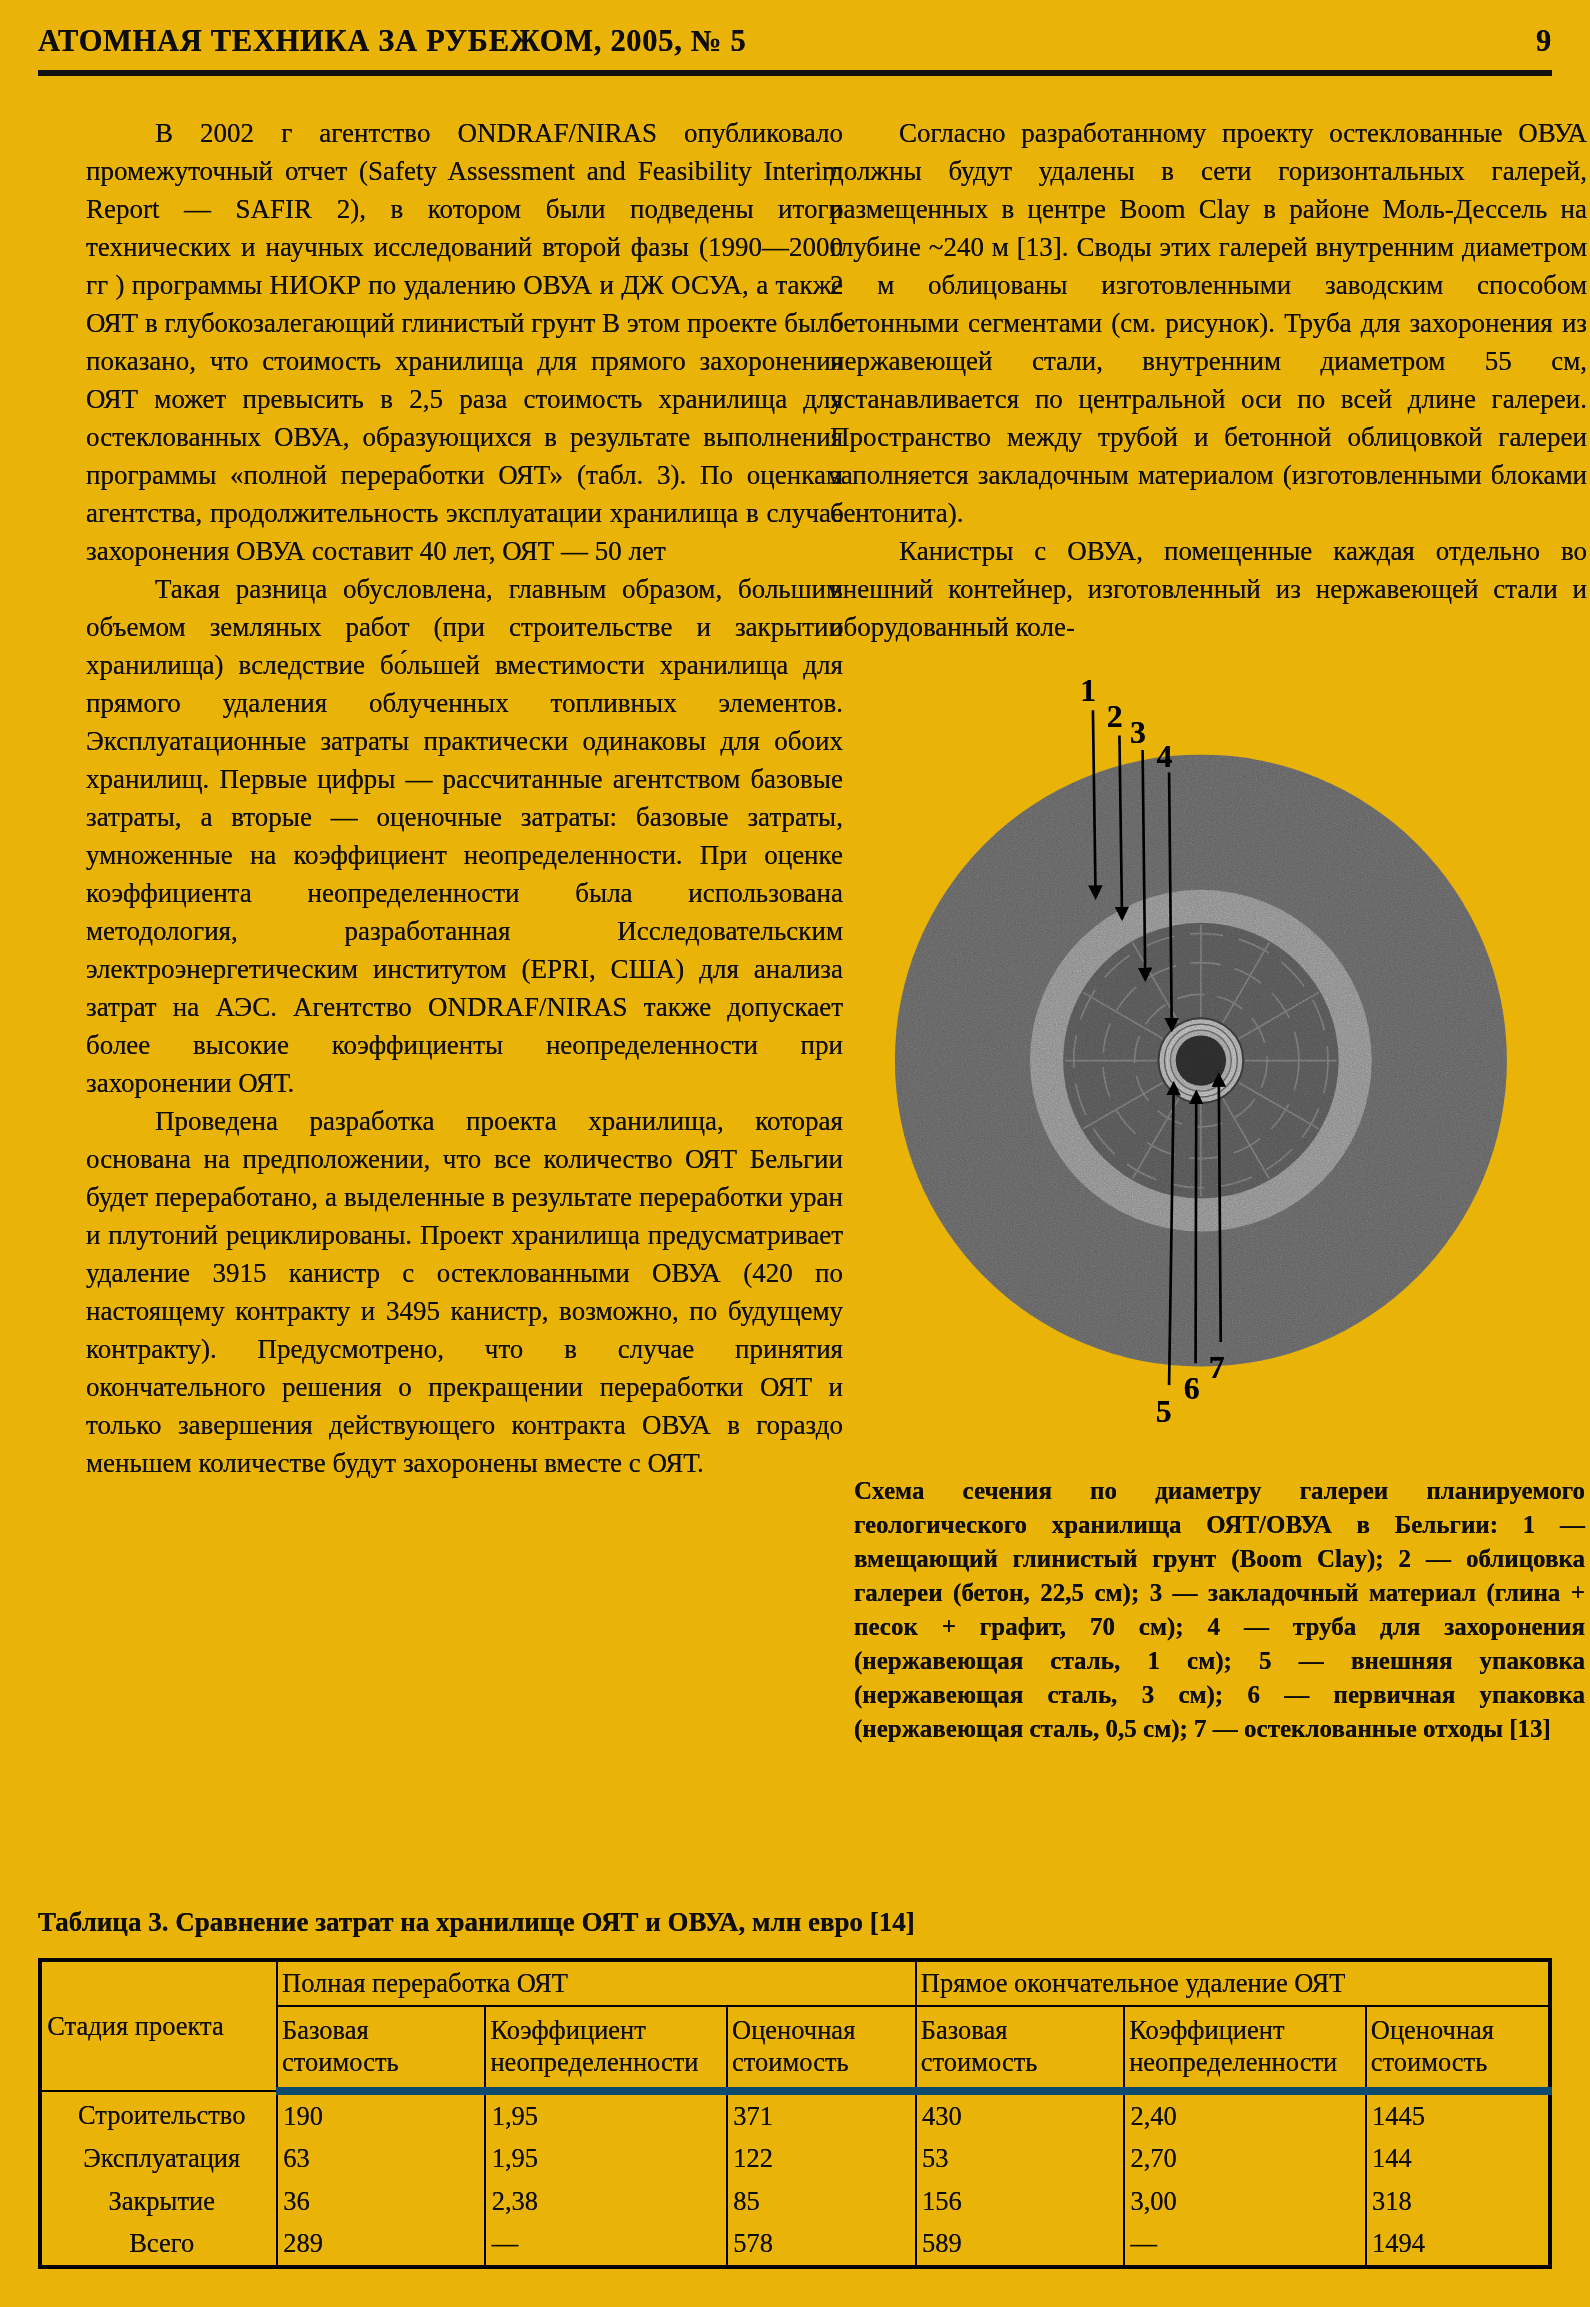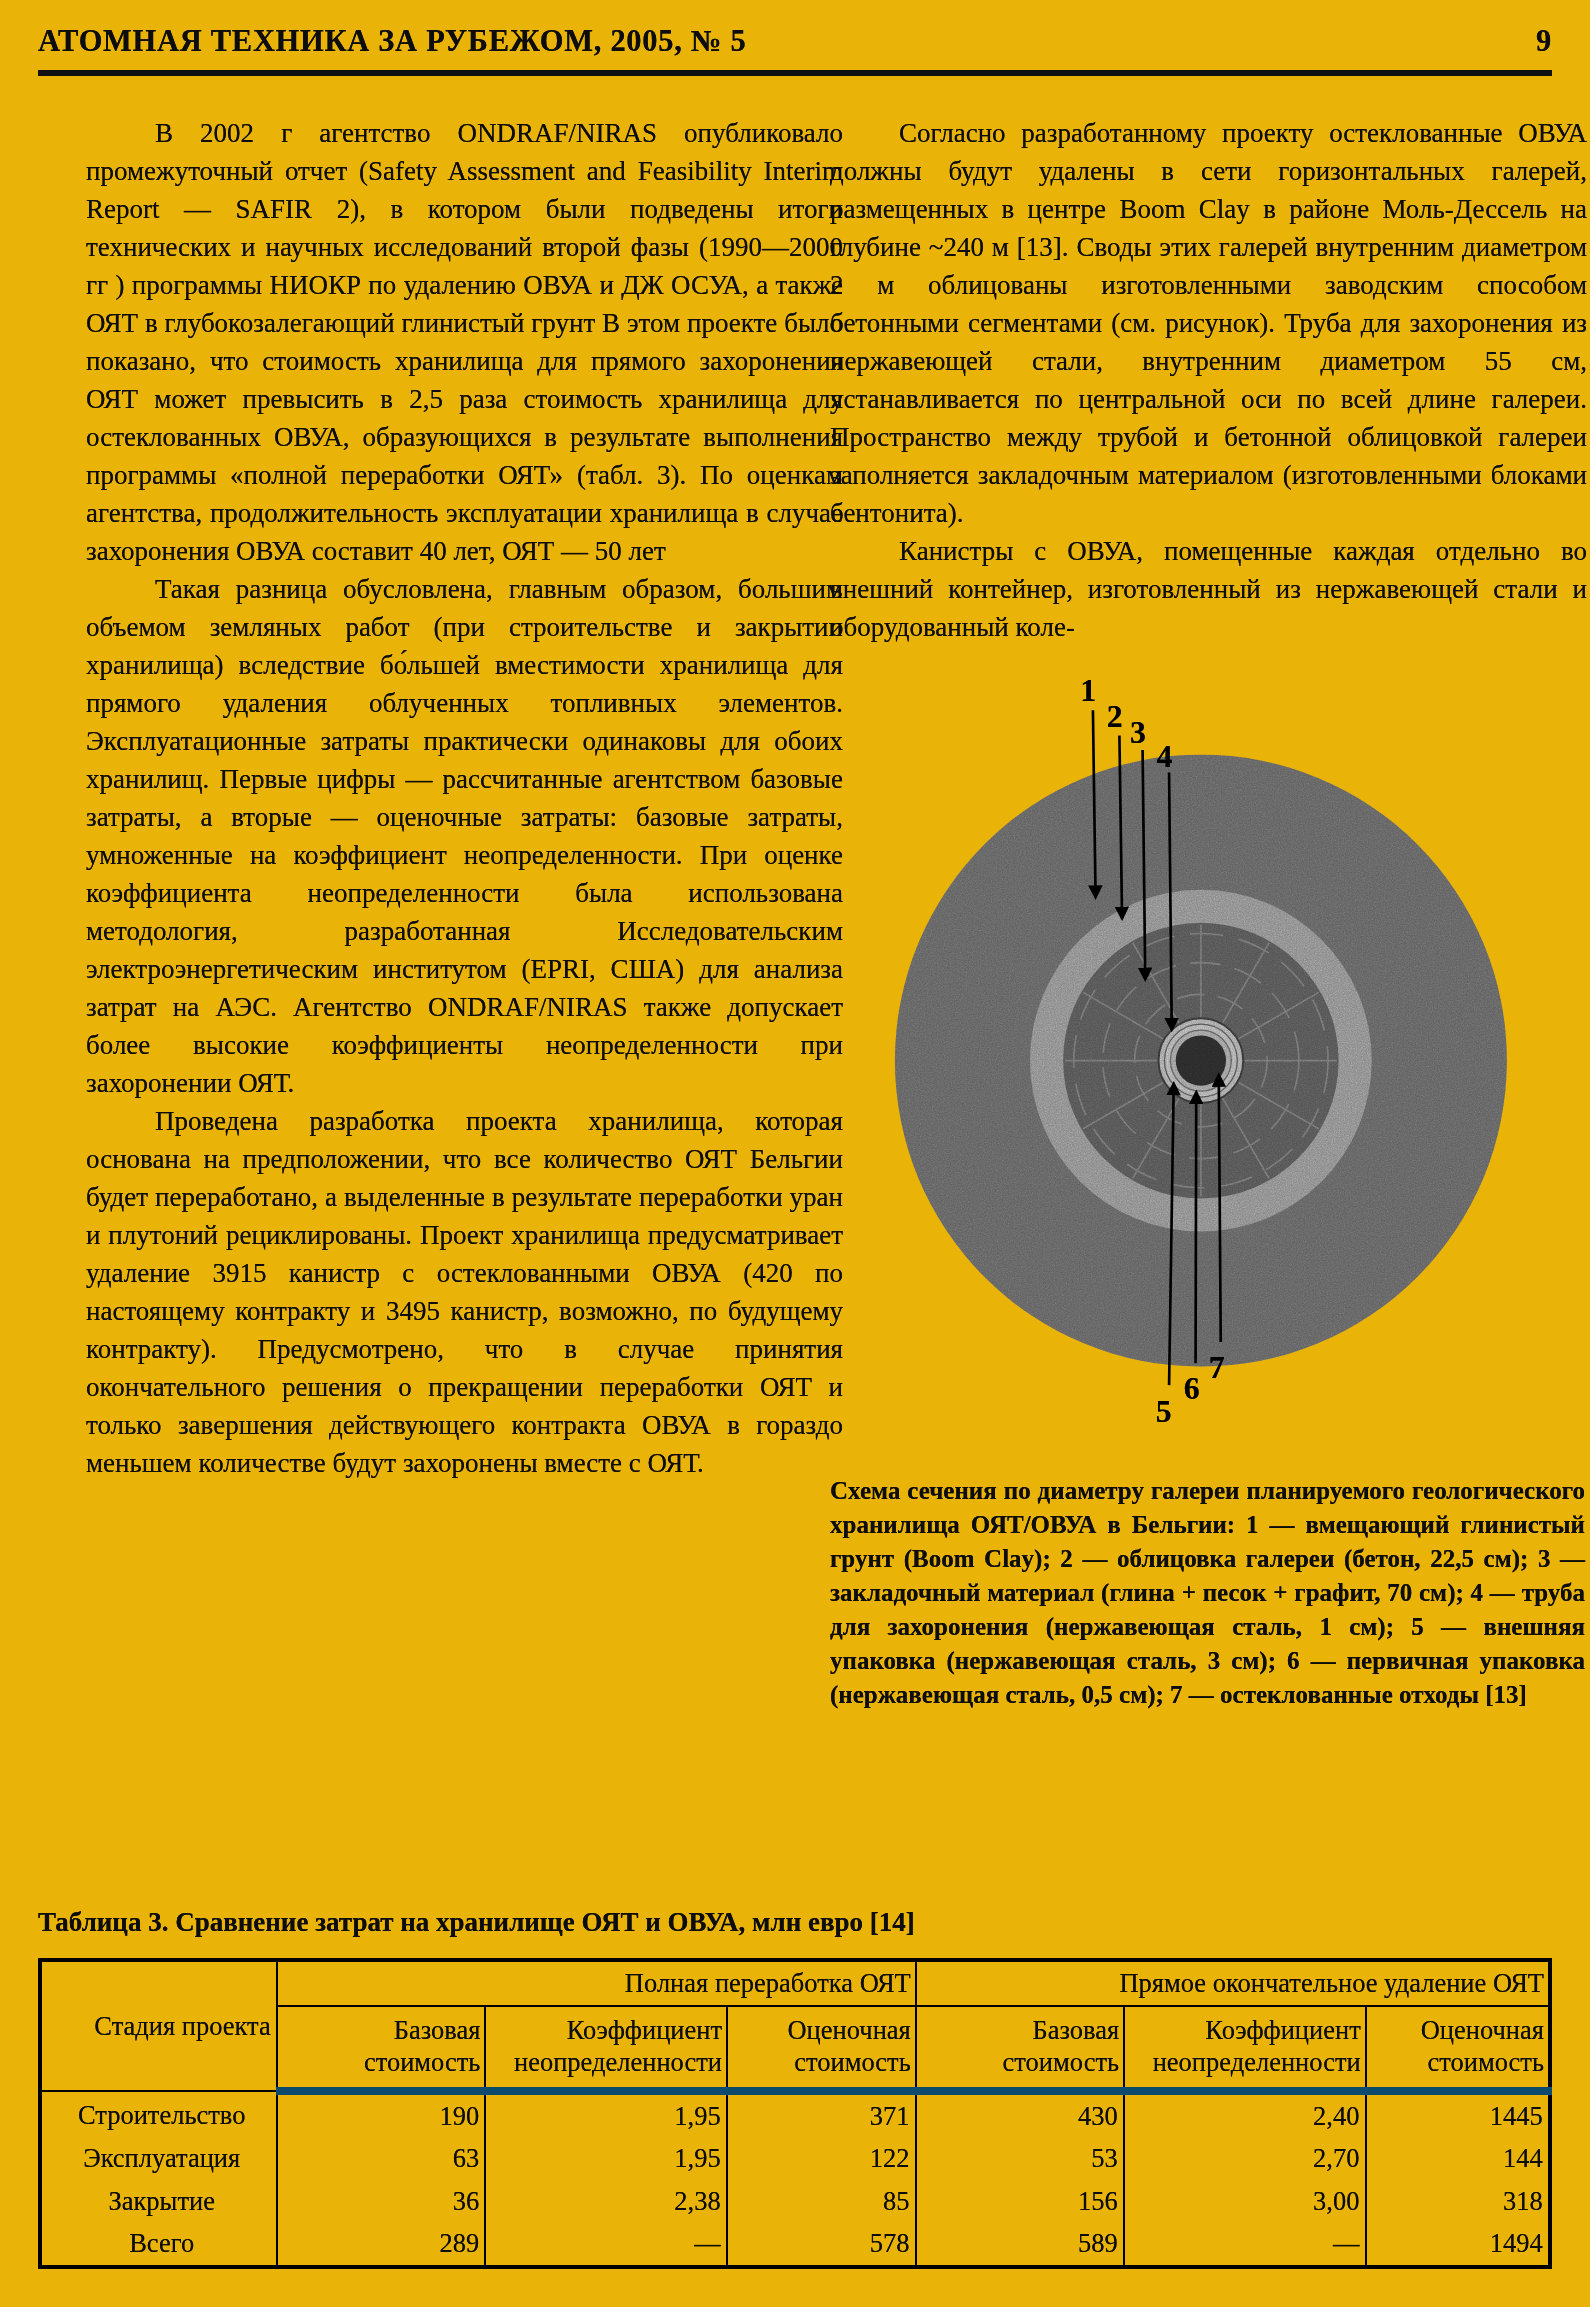--- a/index.html
+++ b/index.html
@@ -20,32 +20,32 @@
   
   .col{position:absolute;top:114px;width:757px;font-size:27px;line-height:38px;
        text-align:justify;text-shadow:0 0 0.5px rgba(0,0,0,.75);}
   .col p{margin:0;text-indent:69px;}
   .col-left{left:38px;margin-left:48px;}
   .col-right{left:830px;}
   
   .figurewrap{width:755px;margin-top:6.6px;}
   .figcaption{
     margin-top:9.3px;font-weight:bold;font-size:25px;line-height:34px;
-    text-align:justify;text-shadow:0 0 0.5px rgba(0,0,0,.8);
+    text-align:justify;text-shadow:0 0 0.5px rgba(0,0,0,.8);margin-left:24px;
   }
   
   .tablesec{position:absolute;left:38px;right:38px;top:1907px;}
   .tablecaption{font-weight:bold;font-size:27px;margin:0 0 20px 0;
     text-shadow:0 0 0.5px rgba(0,0,0,.8);}
   table.cost{
     width:100%;border-collapse:collapse;table-layout:fixed;
     border:4px solid #000;font-size:26.5px;
     text-shadow:0 0 0.4px rgba(0,0,0,.75);
   }
-  table.cost th,table.cost td{border:2.7px solid #000;padding:2.7px 5.3px;text-align:right;vertical-align:middle;}
+  table.cost th,table.cost td{border:2.7px solid #000;padding:2.7px 5.3px;text-align:left;vertical-align:middle;}
   table.cost thead th{font-weight:normal;line-height:1.22;}
   table.cost thead tr.subhead th{border-bottom:8px solid #0c4a6e;padding:6.6px 4px 9.3px 4px;}
   table.cost thead th.groupcell{padding:5.3px 4px;}
   table.cost tbody td{border-top:none;border-bottom:none;padding:4.6px 5.3px;line-height:1.25;}
   table.cost tbody td.stage{text-align:center;padding-left:10.6px;}
   svg text{font-family:"Liberation Serif","DejaVu Serif",serif;}
 </style>
 </head>
 <body>
 

